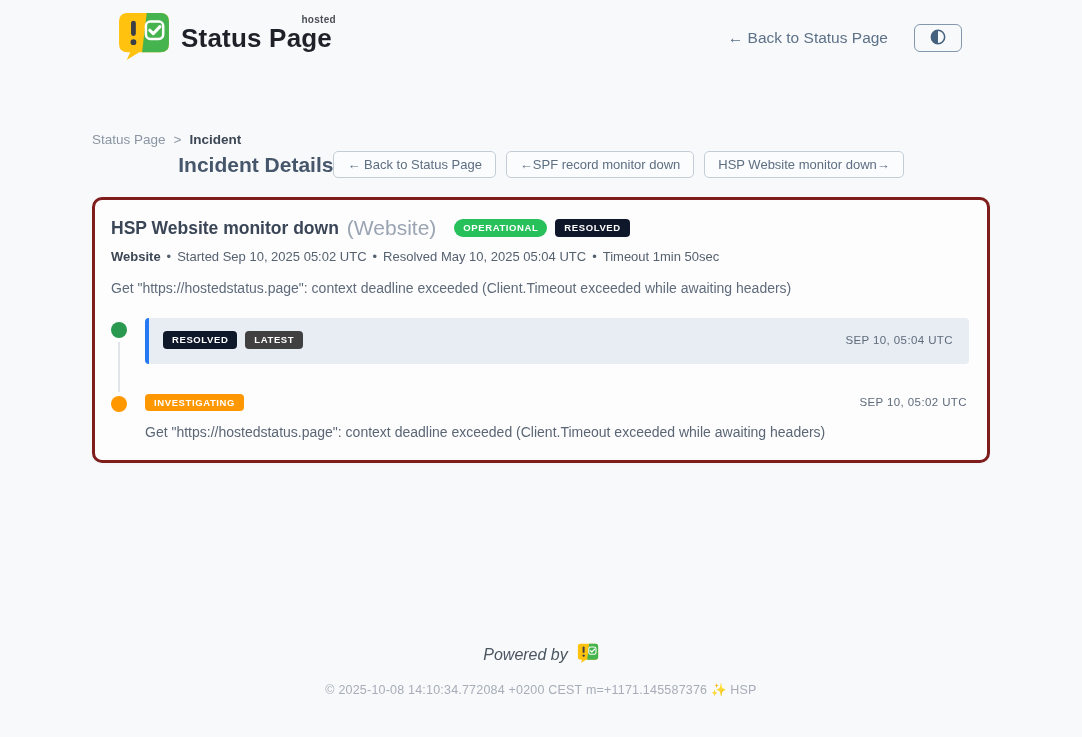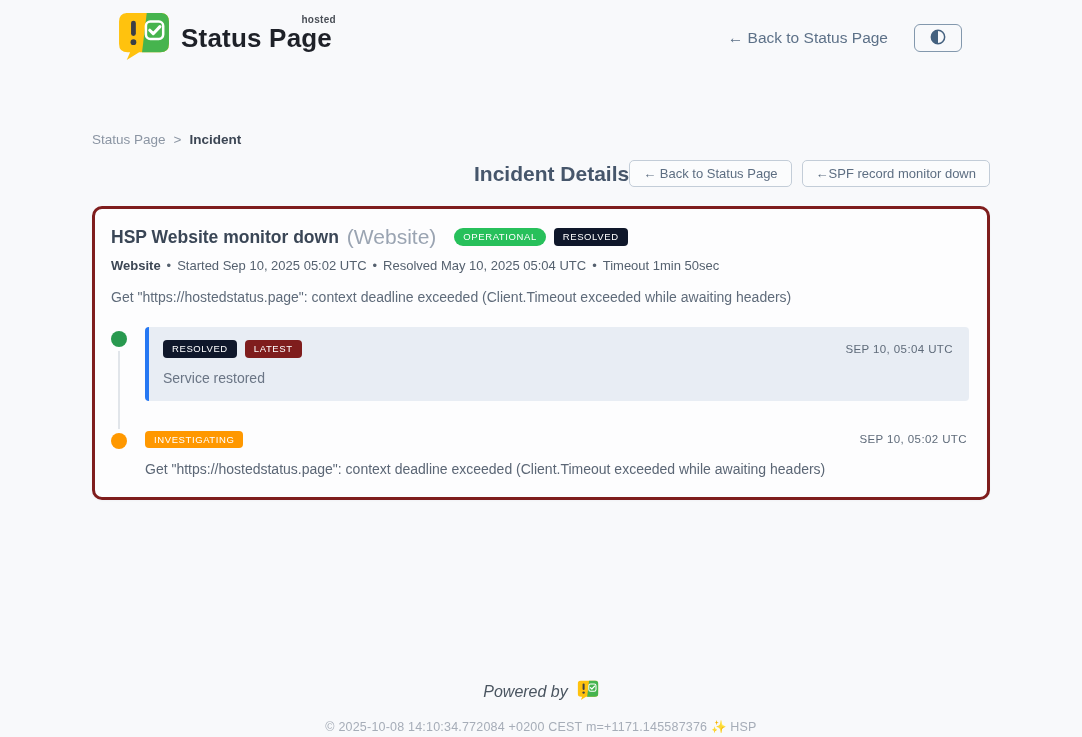--- a/index.html
+++ b/index.html
@@ -24,45 +24,45 @@
   .theme-toggle {
     width: 48px; height: 28px; background: #f8f9fb; border: 1px solid #8398ad;
     border-radius: 6px; display: flex; align-items: center; justify-content: center; cursor: pointer;
   }
 
   
   .main { width: 898px; margin: 0 auto; margin-top: 70px; }
   .breadcrumb { font-size: 13.5px; color: #8b95a3; display: flex; gap: 8px; align-items: center; }
   .breadcrumb .crumb-link { cursor: pointer; }
   .breadcrumb .crumb-current { color: #3c4654; font-weight: 700; }
-  .title-row { display: flex; justify-content: flex-end; align-items: center; margin-top: 13px; }
+  .title-row { display: flex; justify-content: center; align-items: center; margin-top: 4px; }
   .page-title { font-size: 21px; font-weight: 700; color: #46566b; }
   .nav-buttons { display: flex; gap: 10px; }
   .nav-btn {
     background: #fbfcfd; border: 1px solid #c3cdd8; border-radius: 5px;
     color: #5d6e82; font-size: 13px; font-family: "Liberation Sans", sans-serif;
     padding: 5px 13px; cursor: pointer; white-space: nowrap;
   }
 
   
   .card {
     margin-top: 19px; background: #fdfdfe; border: 3px solid #7f1d1d;
     border-radius: 10px; padding: 16px 18px 20px 16px;
     box-shadow: 0 1px 2px rgba(30,40,60,0.03);
   }
   .card-title-row { display: flex; align-items: center; gap: 8px; }
   .card-title { font-size: 17.5px; font-weight: 700; color: #3a4656; }
   .card-title-component { font-size: 21px; font-weight: 400; color: #9aa4b2; margin-right: 10px; }
   .badge {
-    display: inline-block; color: #fff; font-size: 9.5px; font-weight: 400;
+    display: inline-block; color: #fff; font-size: 9.5px; font-weight: 700;
     letter-spacing: 0.6px; padding: 4px 9px; line-height: 1; text-transform: uppercase;
   }
   .badge-pill { border-radius: 999px; background: #27c05b; }
   .badge-resolved { border-radius: 4px; background: #0f172a; }
-  .badge-latest { border-radius: 4px; background: #7f1d1d; }
+  .badge-latest { border-radius: 4px; background: #404040; }
   .badge-investigating { border-radius: 4px; background: #ff9800; }
   .meta-line { margin-top: 9px; font-size: 13px; color: #55616f; display: flex; gap: 6px; flex-wrap: wrap; }
   .meta-component { font-weight: 700; color: #3c4654; }
   .card-description { margin-top: 16px; font-size: 14px; color: #5f6b7a; }
 
   
   .timeline { margin-top: 22px; position: relative; }
   .timeline-rail { position: absolute; left: 7px; top: 12px; bottom: 46px; width: 2px; background: #e1e5ea; }
   .tl-entry { display: flex; position: relative; }
   .tl-entry + .tl-entry { margin-top: 28px; }
@@ -135,20 +135,21 @@
     <span class="crumb-link">Status Page</span>
     <span>&gt;</span>
     <span class="crumb-current">Incident</span>
   </div>
 
   <div class="title-row">
     <div class="page-title">Incident Details</div>
     <div class="nav-buttons">
       <button class="nav-btn">← Back to Status Page</button>
       <button class="nav-btn">←SPF record monitor down</button>
+      <button class="nav-btn">HSP Website monitor down→</button>
     </div>
   </div>
 
   <div class="card">
     <div class="card-title-row">
       <span class="card-title">HSP Website monitor down</span>
       <span class="card-title-component">(Website)</span>
       <span class="badge badge-pill">OPERATIONAL</span>
       <span class="badge badge-resolved">RESOLVED</span>
     </div>
@@ -172,21 +173,20 @@
         <div class="tl-dot tl-dot-green"></div>
         <div class="tl-content">
           <div class="tl-box">
             <div class="tl-head">
               <div class="tl-badges">
                 <span class="badge badge-resolved">RESOLVED</span>
                 <span class="badge badge-latest">LATEST</span>
               </div>
               <span class="tl-time">SEP 10, 05:04 UTC</span>
             </div>
-            <div class="tl-message">Service restored</div>
           </div>
         </div>
       </div>
 
       <div class="tl-entry">
         <div class="tl-dot tl-dot-orange"></div>
         <div class="tl-content tl-plain">
           <div class="tl-head">
             <div class="tl-badges">
               <span class="badge badge-investigating">INVESTIGATING</span>

